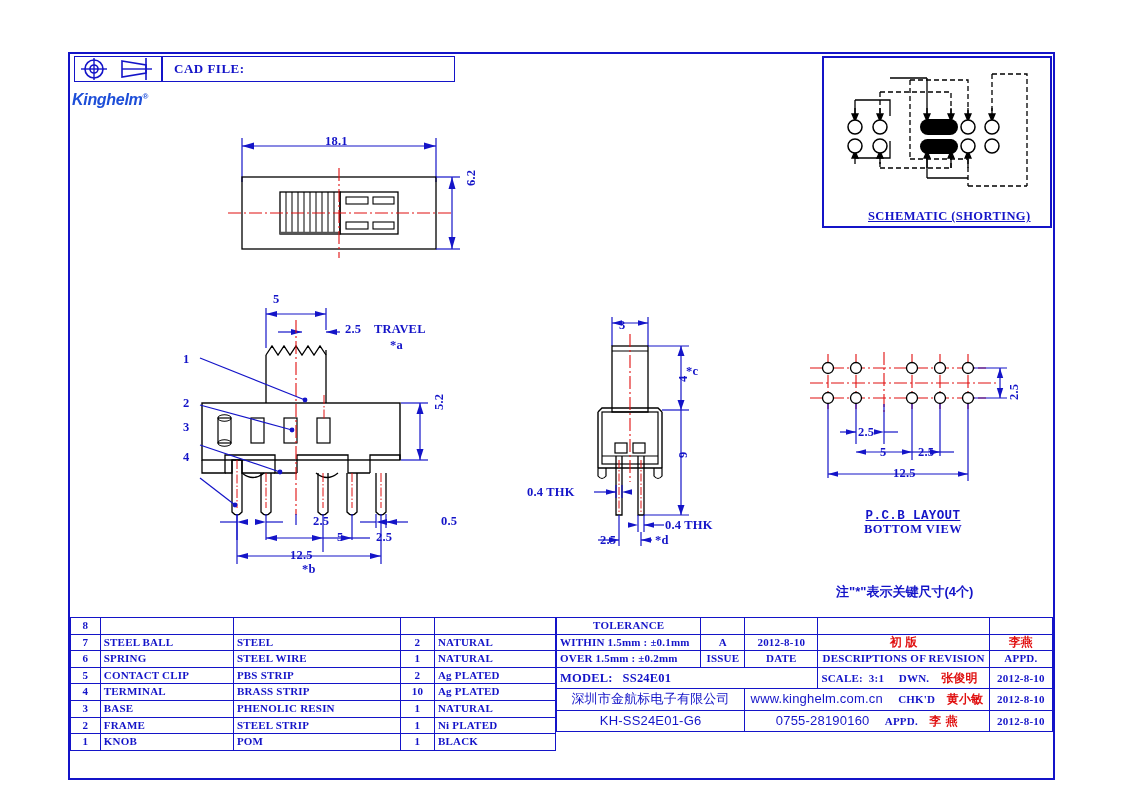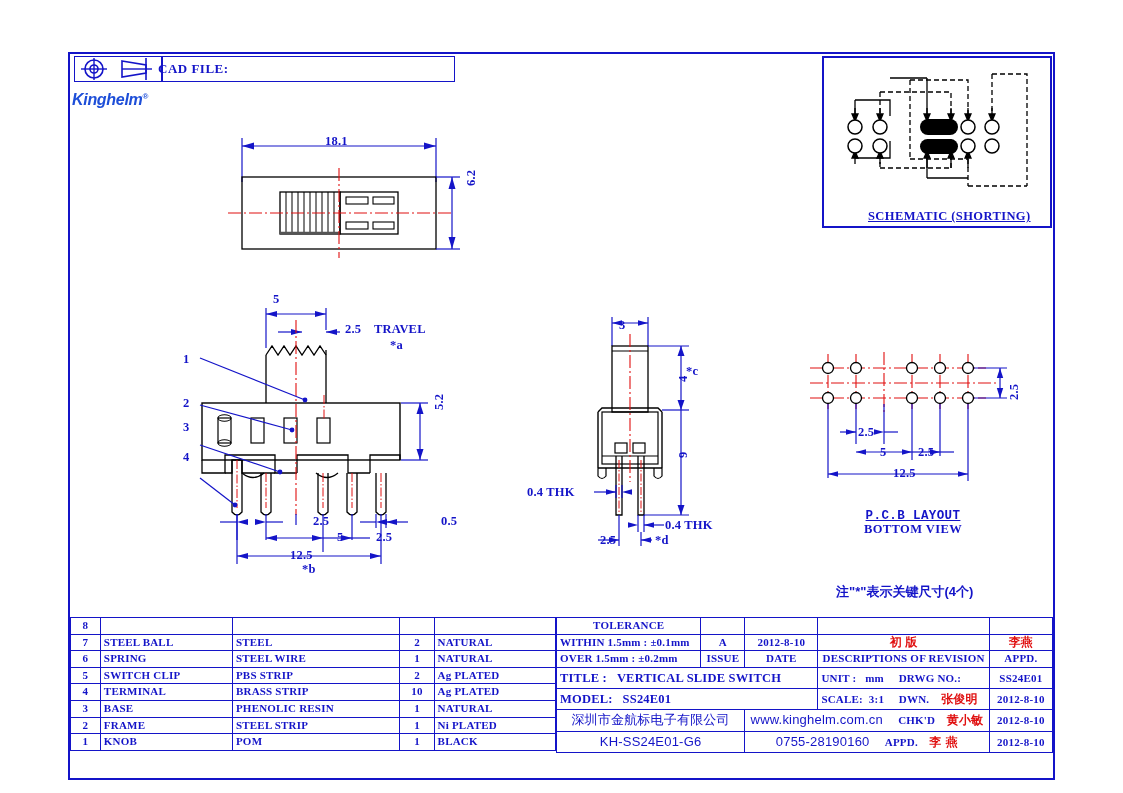--- a/index.html
+++ b/index.html
@@ -7,21 +7,21 @@
        font-family:"Liberation Serif",serif;color:#1414c8;}
   #sheet{position:absolute;left:0;top:0;width:1123px;height:793px;}
   .frame{position:absolute;border:2px solid #1414c8;box-sizing:border-box;}
 
   
   #outer{left:68px;top:52px;width:987px;height:728px;border:2px solid #1414c8;}
 
   
   #projbox{left:74px;top:56px;width:88px;height:26px;border:1.5px solid #1414c8;}
   #cadbox{left:162px;top:56px;width:293px;height:26px;border:1.5px solid #1414c8;}
-  .cadlbl{position:absolute;left:158px;top:61px;font-size:13px;font-weight:bold;letter-spacing:.5px;}
+  .cadlbl{position:absolute;left:174px;top:61px;font-size:13px;font-weight:bold;letter-spacing:.5px;}
   #logo{position:absolute;left:72px;top:91px;font-family:"Liberation Sans",sans-serif;
         font-weight:bold;font-style:italic;font-size:16px;color:#1d4ed8;letter-spacing:-.3px;}
   #logo sup{font-size:8px;font-style:normal;vertical-align:super;}
 
   
   #schembox{left:822px;top:56px;width:230px;height:172px;border:2px solid #1414c8;}
   #schemlabel{position:absolute;left:868px;top:209px;font-size:12.5px;font-weight:bold;
               letter-spacing:.4px;text-decoration:underline;}
 
   
@@ -524,21 +524,21 @@
     </tr>
     <tr>
       <td class="ctr">6</td>
       <td>SPRING</td>
       <td>STEEL WIRE</td>
       <td class="ctr">1</td>
       <td>NATURAL</td>
     </tr>
     <tr>
       <td class="ctr">5</td>
-      <td>SWITCH CLIP</td>
+      <td>CONTACT CLIP</td>
       <td>PBS STRIP</td>
       <td class="ctr">2</td>
       <td>Ag PLATED</td>
     </tr>
     <tr>
       <td class="ctr">4</td>
       <td>TERMINAL</td>
       <td>BRASS STRIP</td>
       <td class="ctr">10</td>
       <td>Ag PLATED</td>
@@ -582,30 +582,20 @@
       <td class="ctr">2012-8-10</td>
       <td class="ctr red big">初  版</td>
       <td class="ctr red big">李燕</td>
     </tr>
     <tr>
       <td>OVER 1.5mm : ±0.2mm</td>
       <td class="ctr">ISSUE</td>
       <td class="ctr">DATE</td>
       <td class="ctr">DESCRIPTIONS  OF  REVISION</td>
       <td class="ctr">APPD.</td>
-    </tr>
-    <tr>
-      <td colspan="3" style="height:20px;line-height:20px;font-size:12.5px;">
-        <span>TITLE :</span>&nbsp;&nbsp;&nbsp;<span>VERTICAL SLIDE SWITCH</span>
-      </td>
-      <td style="height:20px;line-height:20px;">
-        <span>UNIT :</span>&nbsp;&nbsp;&nbsp;<span>mm</span>
-        &nbsp;&nbsp;&nbsp;&nbsp;<span>DRWG NO.:</span>
-      </td>
-      <td class="ctr" style="height:20px;line-height:20px;">SS24E01</td>
     </tr>
     <tr>
       <td colspan="3" style="height:20px;line-height:20px;font-size:12.5px;">
         <span>MODEL:</span>&nbsp;&nbsp;&nbsp;<span>SS24E01</span>
       </td>
       <td style="height:20px;line-height:20px;">
         <span>SCALE:</span>&nbsp;&nbsp;<span>3:1</span>
         &nbsp;&nbsp;&nbsp;&nbsp;<span>DWN.</span>
         &nbsp;&nbsp;&nbsp;<span class="red big">张俊明</span>
       </td>

